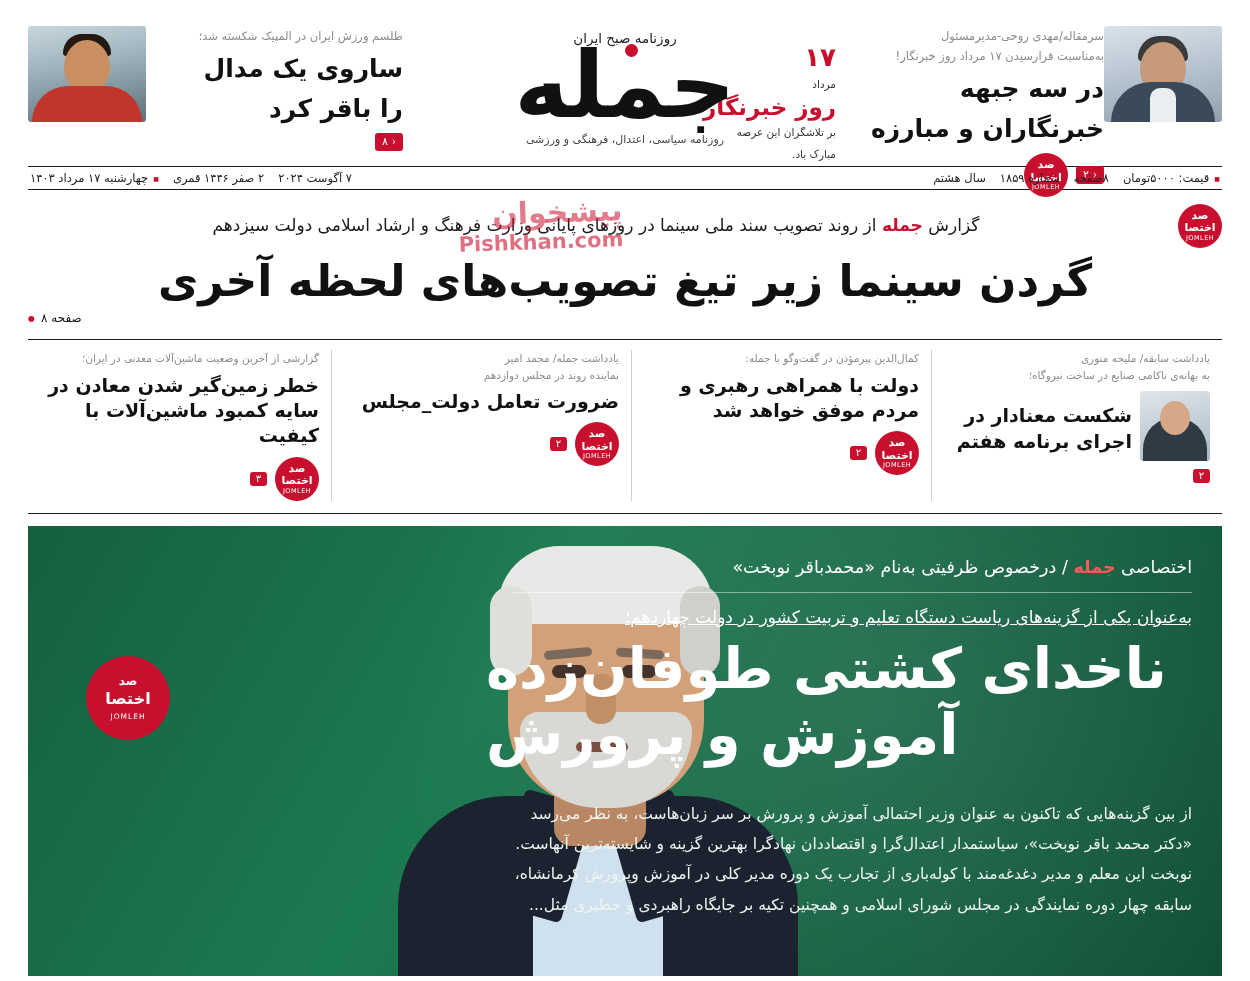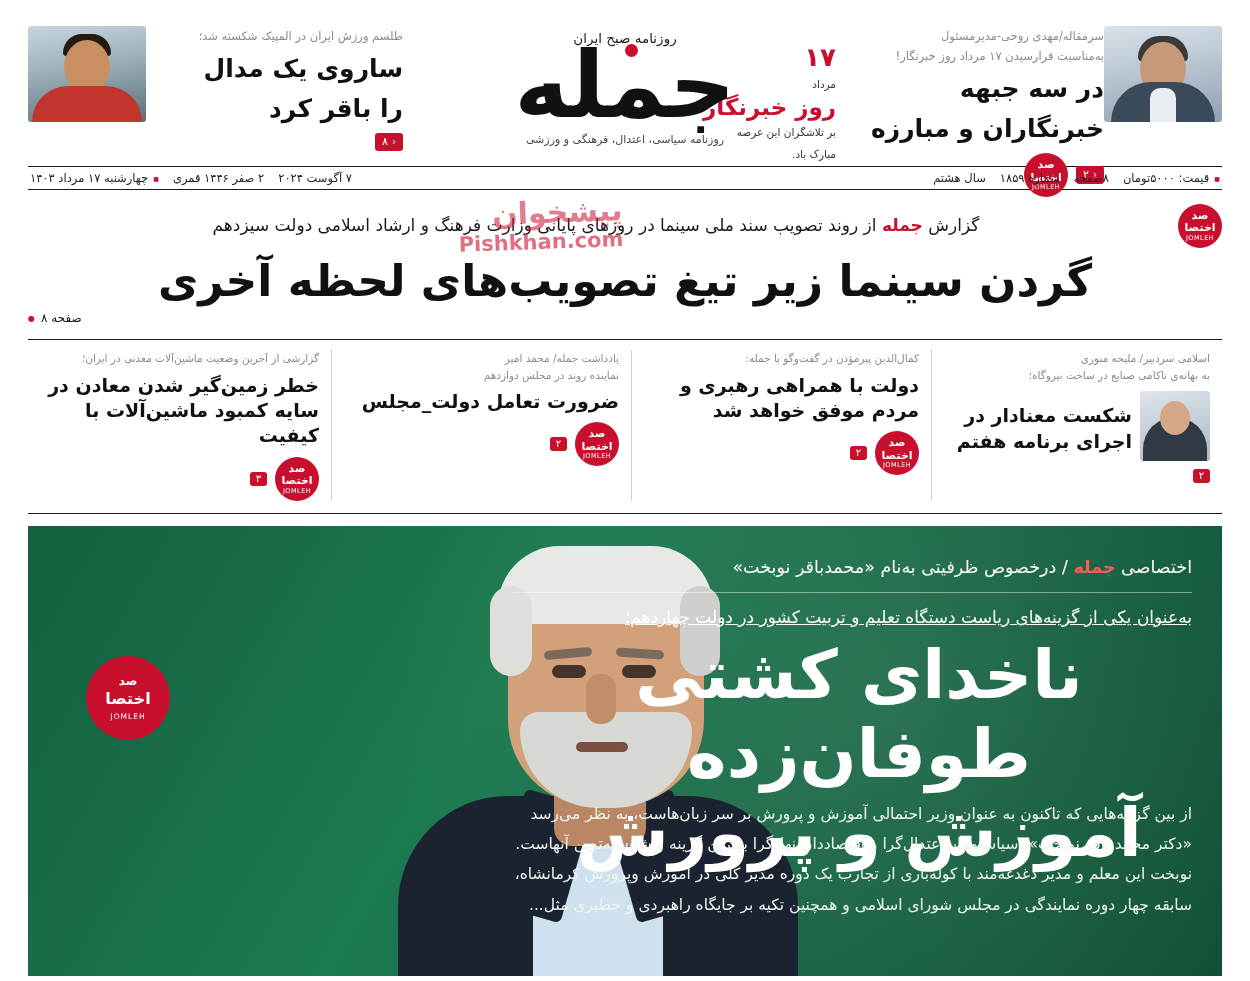--- a/index.html
+++ b/index.html
@@ -215,22 +215,22 @@
   .feat-tagline {
     position: absolute; right: 30px; top: 28px; width: 680px; text-align: right;
   }
   .ft-line1 { font-size: 17.5px; color: #fff; line-height: 1.5; }
   .ft-line1 .em { color: #ff5a5a; font-weight: 700; }
   .ft-line2 {
     font-size: 17px; color: #fff; margin-top: 12px; line-height: 1.5;
     border-top: 1px solid rgba(255,255,255,.45); padding-top: 12px; text-decoration: underline;
   }
   .feat-head {
-    position: absolute; right: 18px; top: 110px; width: 690px; text-align: center;
-    font-size: 67px; font-weight: 700; color: #fff; line-height: 1.18; letter-spacing: -1px;
+    position: absolute; right: 46px; top: 110px; width: 690px; text-align: left;
+    font-size: 56px; font-weight: 700; color: #fff; line-height: 1.18; letter-spacing: -1px;
   }
   .feat-body {
     position: absolute; right: 30px; bottom: 56px; width: 690px; text-align: right;
     font-size: 15.5px; color: #eef6f1; line-height: 1.95;
   }
   .feat-stamp {
     position: absolute; left: 58px; top: 130px;
     width: 84px; height: 84px; border-radius: 50%;
     background: #c8102e; color: #fff; display:flex; flex-direction:column;
     align-items:center; justify-content:center; line-height: 1.1;
@@ -343,21 +343,21 @@
     </div>
     <div class="watermark">
       <span>پیشخوان</span>
       <span class="w2">Pishkhan.com</span>
     </div>
   </div>
 
   <div class="strip">
 
     <div class="scol col-w1">
-      <div class="s-kicker">اسلامی سردبیر/ ملیحه منوری</div>
+      <div class="s-kicker">یادداشت سابقه/ ملیحه منوری</div>
       <div class="s-kicker">به بهانه‌ی ناکامی صنایع در ساخت نیروگاه؛</div>
       <div class="s-row">
         <div class="s-photo">
             <div class="sc"></div>
             <div class="f"></div>
           </div>
         <div class="s-title">شکست معنادار در اجرای برنامه هفتم</div>
       </div>
       <div class="s-row">
         <span class="mini-chip">۲</span>

